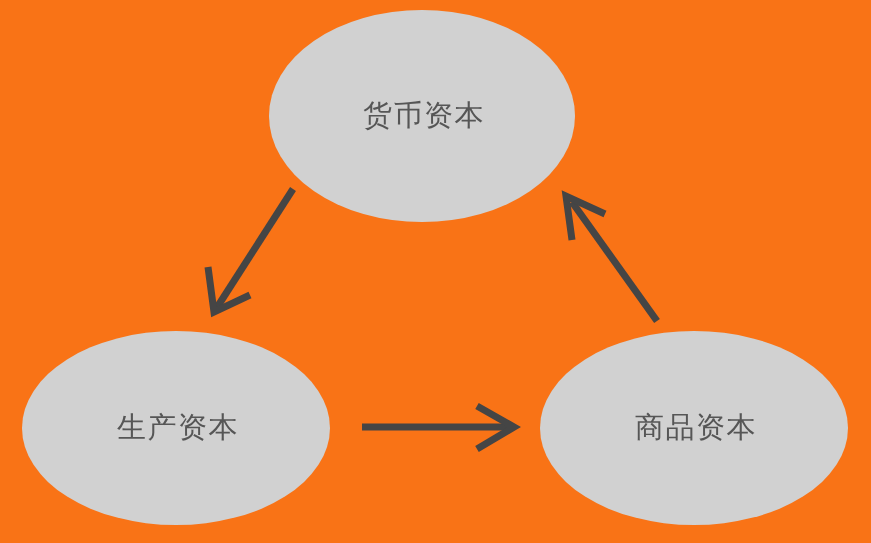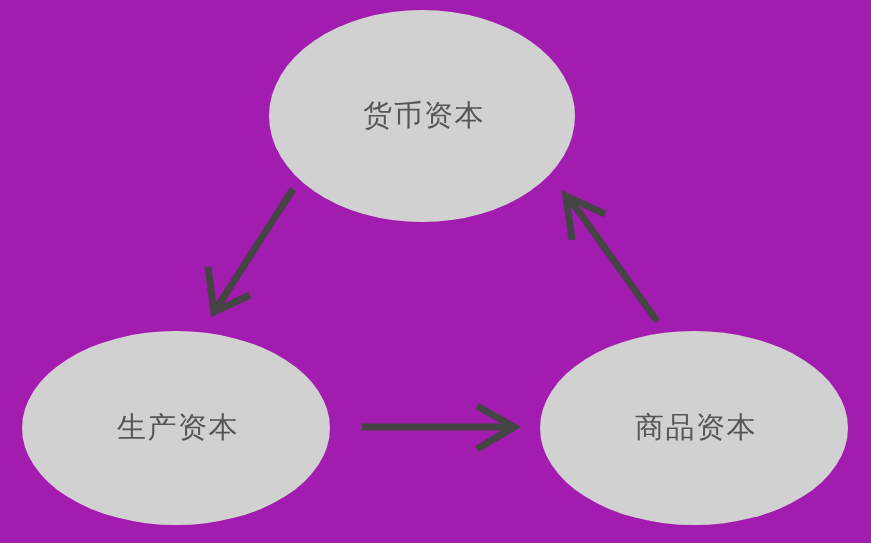--- a/index.html
+++ b/index.html
@@ -10,21 +10,21 @@
     width: 871px;
     height: 543px;
     background: #ffffff;
     font-family: "Liberation Sans", "DejaVu Sans", sans-serif;
     overflow: hidden;
   }
   #canvas {
     position: relative;
     width: 871px;
     height: 543px;
-    background: #a21caf;
+    background: #f97316;
   }
   #diagram-svg {
     position: absolute;
     top: 0;
     left: 0;
     width: 871px;
     height: 543px;
   }
   .node-label {
     font-family: "Liberation Sans", "DejaVu Sans", sans-serif;

